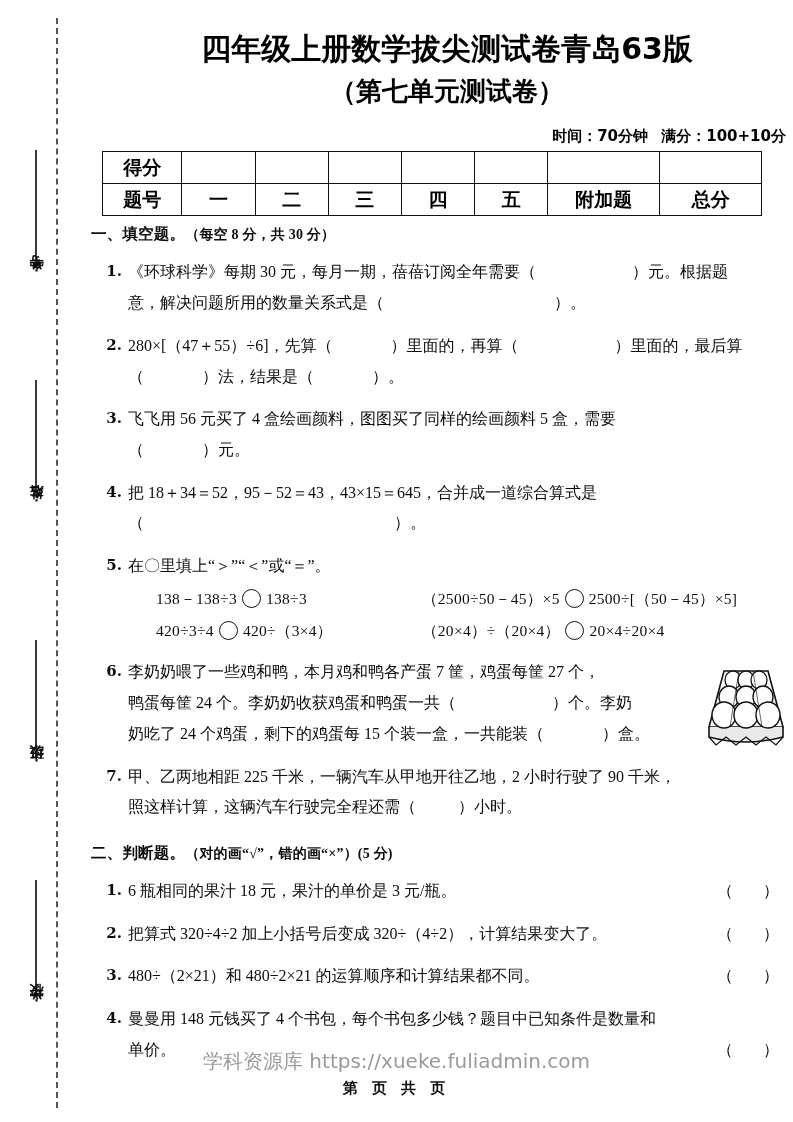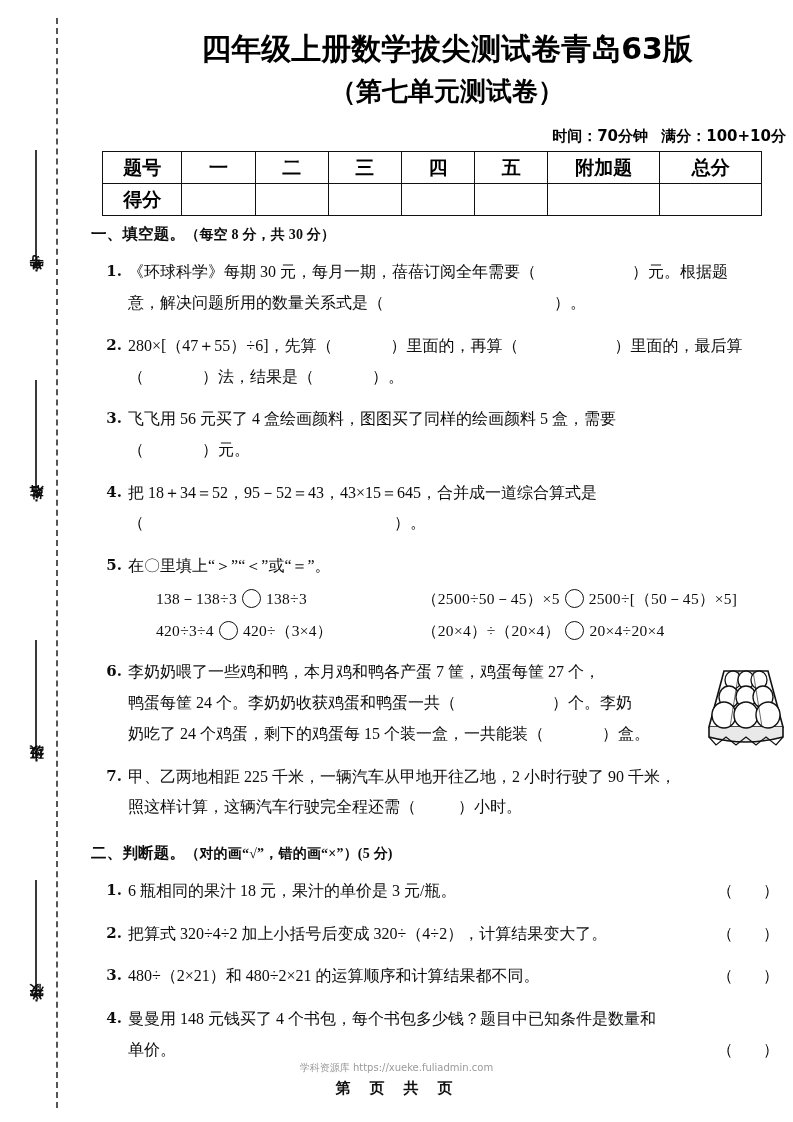--- a/index.html
+++ b/index.html
@@ -177,27 +177,27 @@
 
   
   .footer {
     position: absolute;
     left: 0; right: 0;
     bottom: 24px;
     text-align: center;
   }
   .watermark {
     font-family: "DejaVu Sans", "Liberation Sans", sans-serif;
-    font-size: 10px;
+    font-size: 20px;
     color: #9a9a9a;
     margin-top: 22px;
   }
   .pagenum {
     margin-top: 4px;
-    font-family: Liberation Mono, monospace;
+    font-family: Liberation Sans, sans-serif;
     font-weight: 700;
     font-size: 15px;
     letter-spacing: 5px;
     color: #111;
   }
 </style>
 </head>
 <body>
 
 <div class="dashed-line"></div>
@@ -227,39 +227,39 @@
   <div class="subtitle">（第七单元测试卷）</div>
 
   <div class="meta-line">
     <span>时间：70分钟</span>
     <span>满分：100+10分</span>
   </div>
 
   <table class="score-table">
     <tbody>
         <tr>
+      <td class="hdr-first">得分</td>
+      <td class="num"></td>
+      <td class="num"></td>
+      <td class="num"></td>
+      <td class="num"></td>
+      <td class="num"></td>
+      <td class="extra"></td>
+      <td class="total"></td>
+    </tr>
+    <tr>
       <td class="hdr-first">题号</td>
       <td class="num">一</td>
       <td class="num">二</td>
       <td class="num">三</td>
       <td class="num">四</td>
       <td class="num">五</td>
       <td class="extra">附加题</td>
       <td class="total">总分</td>
     </tr>
-    <tr>
-      <td class="hdr-first">得分</td>
-      <td class="num"></td>
-      <td class="num"></td>
-      <td class="num"></td>
-      <td class="num"></td>
-      <td class="num"></td>
-      <td class="extra"></td>
-      <td class="total"></td>
-    </tr>
   </tbody>
     </table>
 
   <div class="section-head">
     <span>一、填空题。</span><span class="pts">（每空 8 分，共 30 分）</span>
   </div>
 
   <div class="q">
     <div class="n">1.</div>
     <div class="body">

